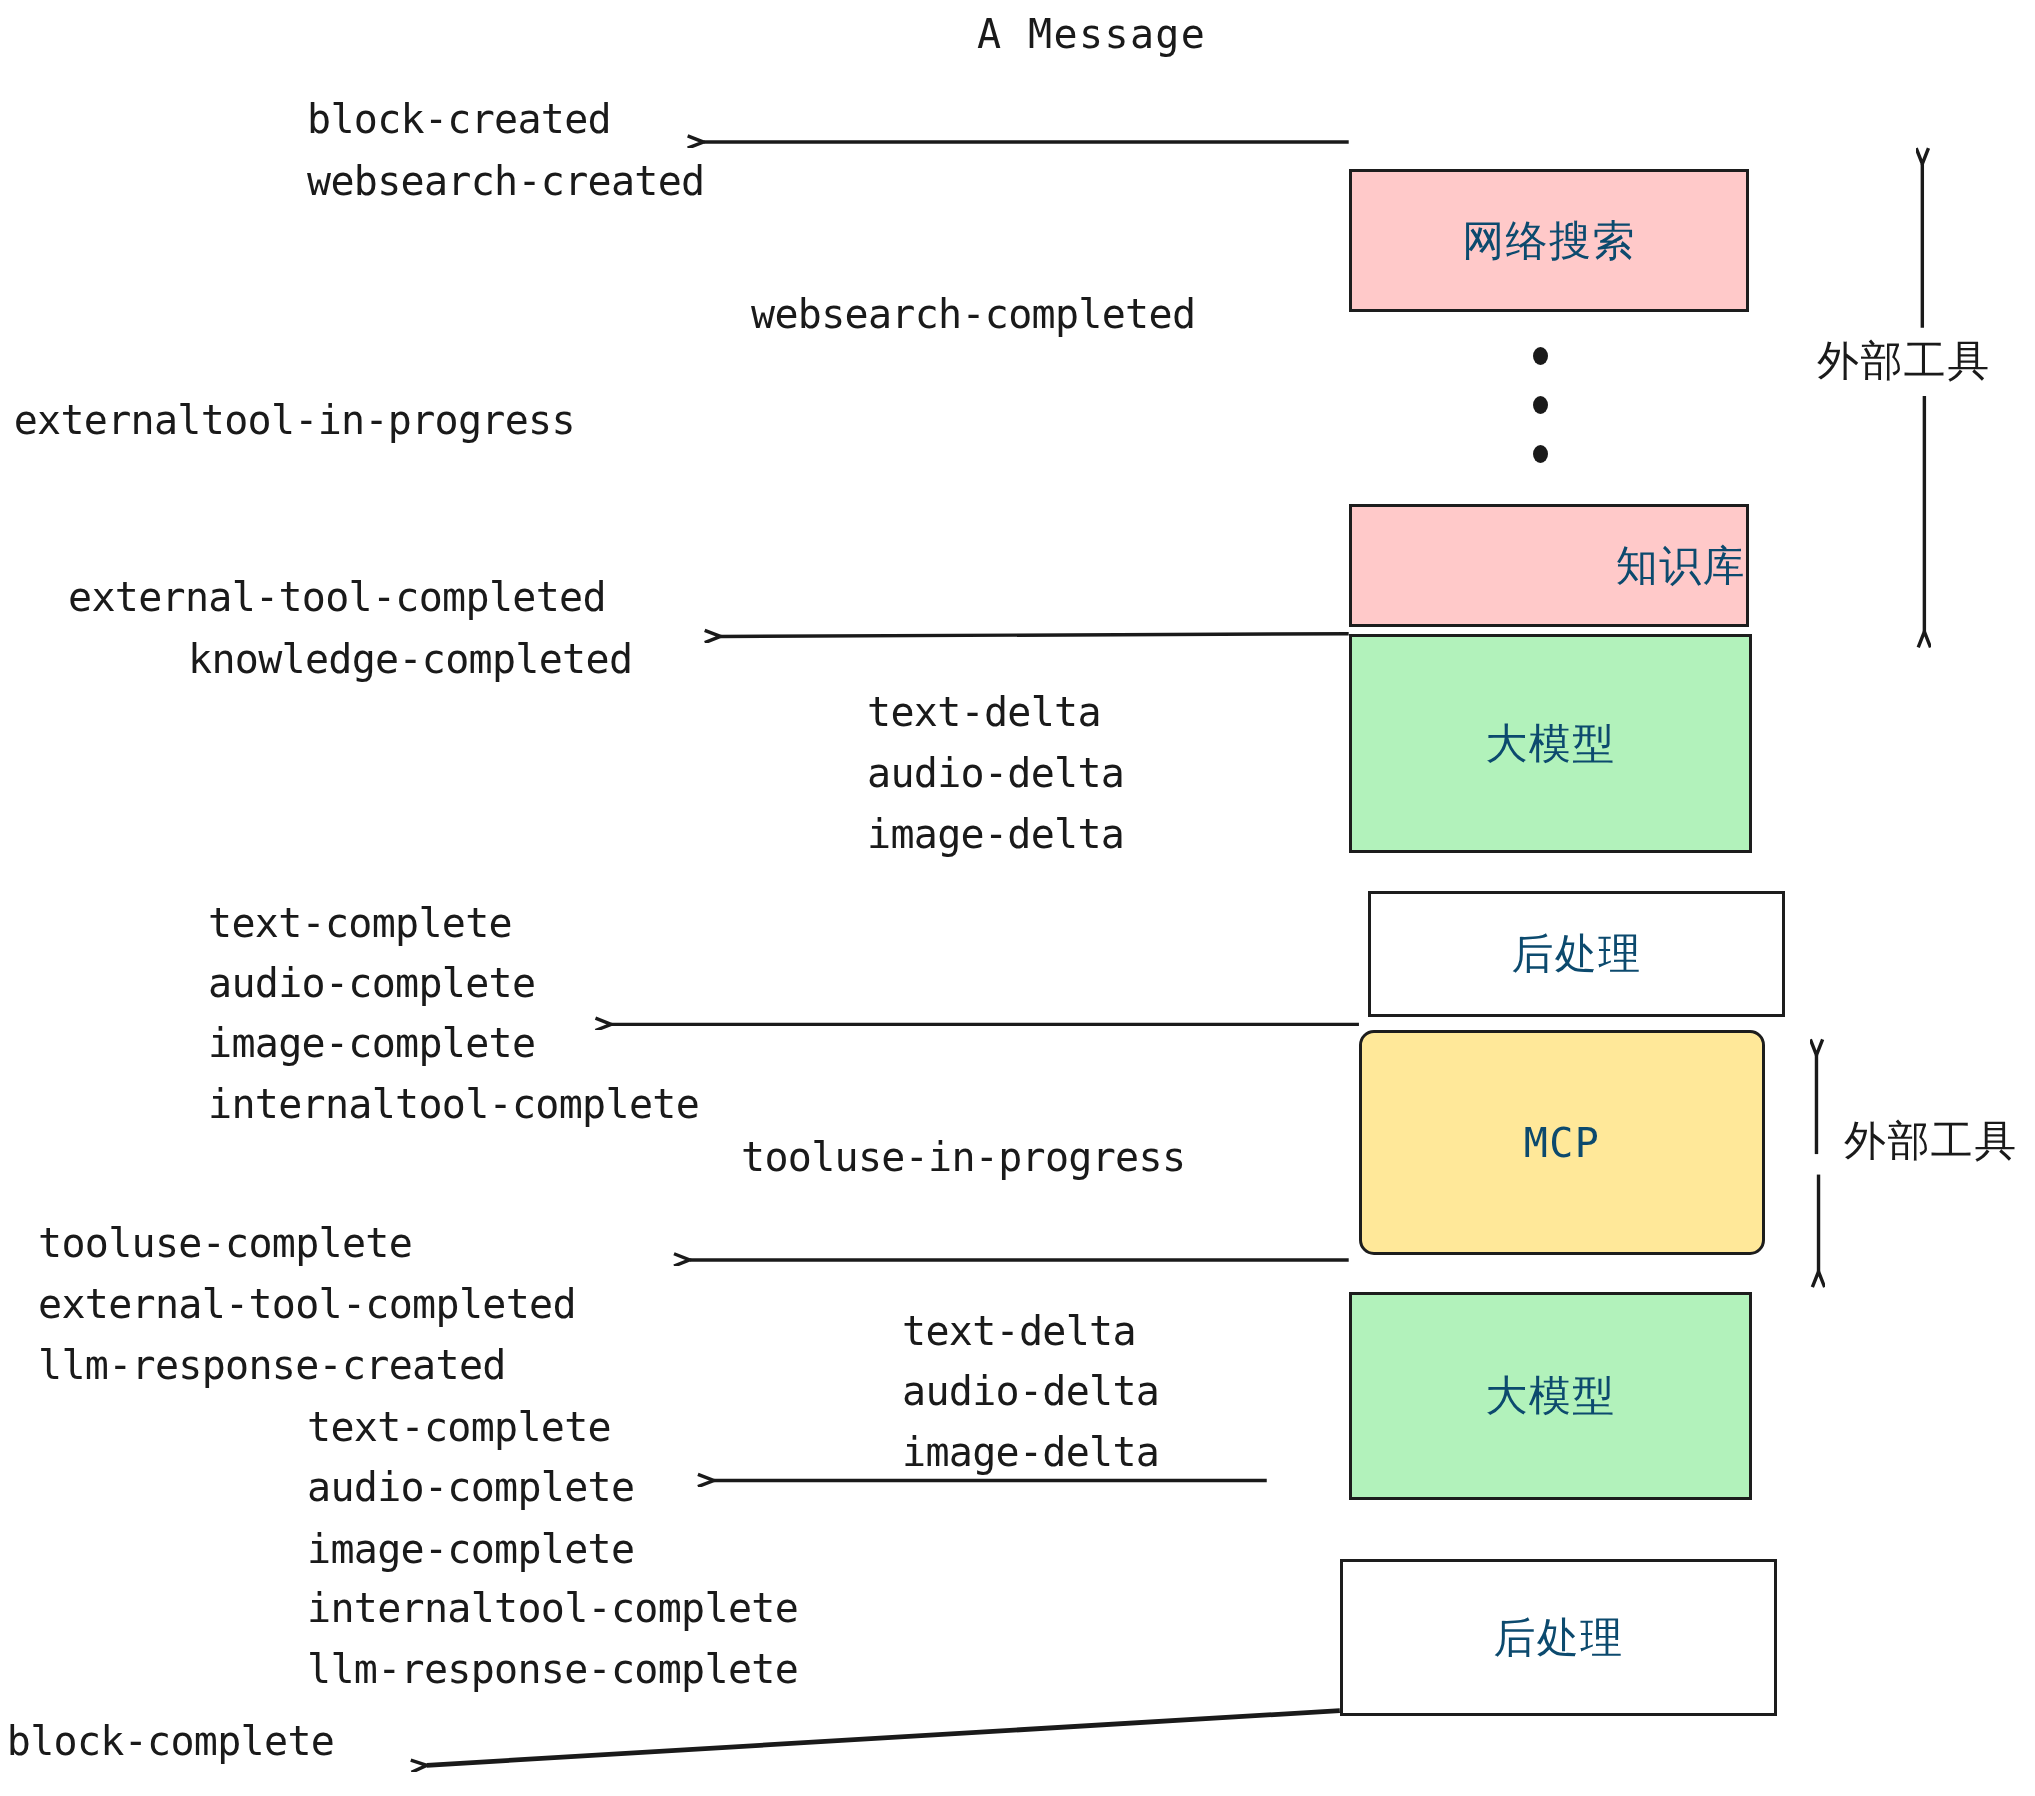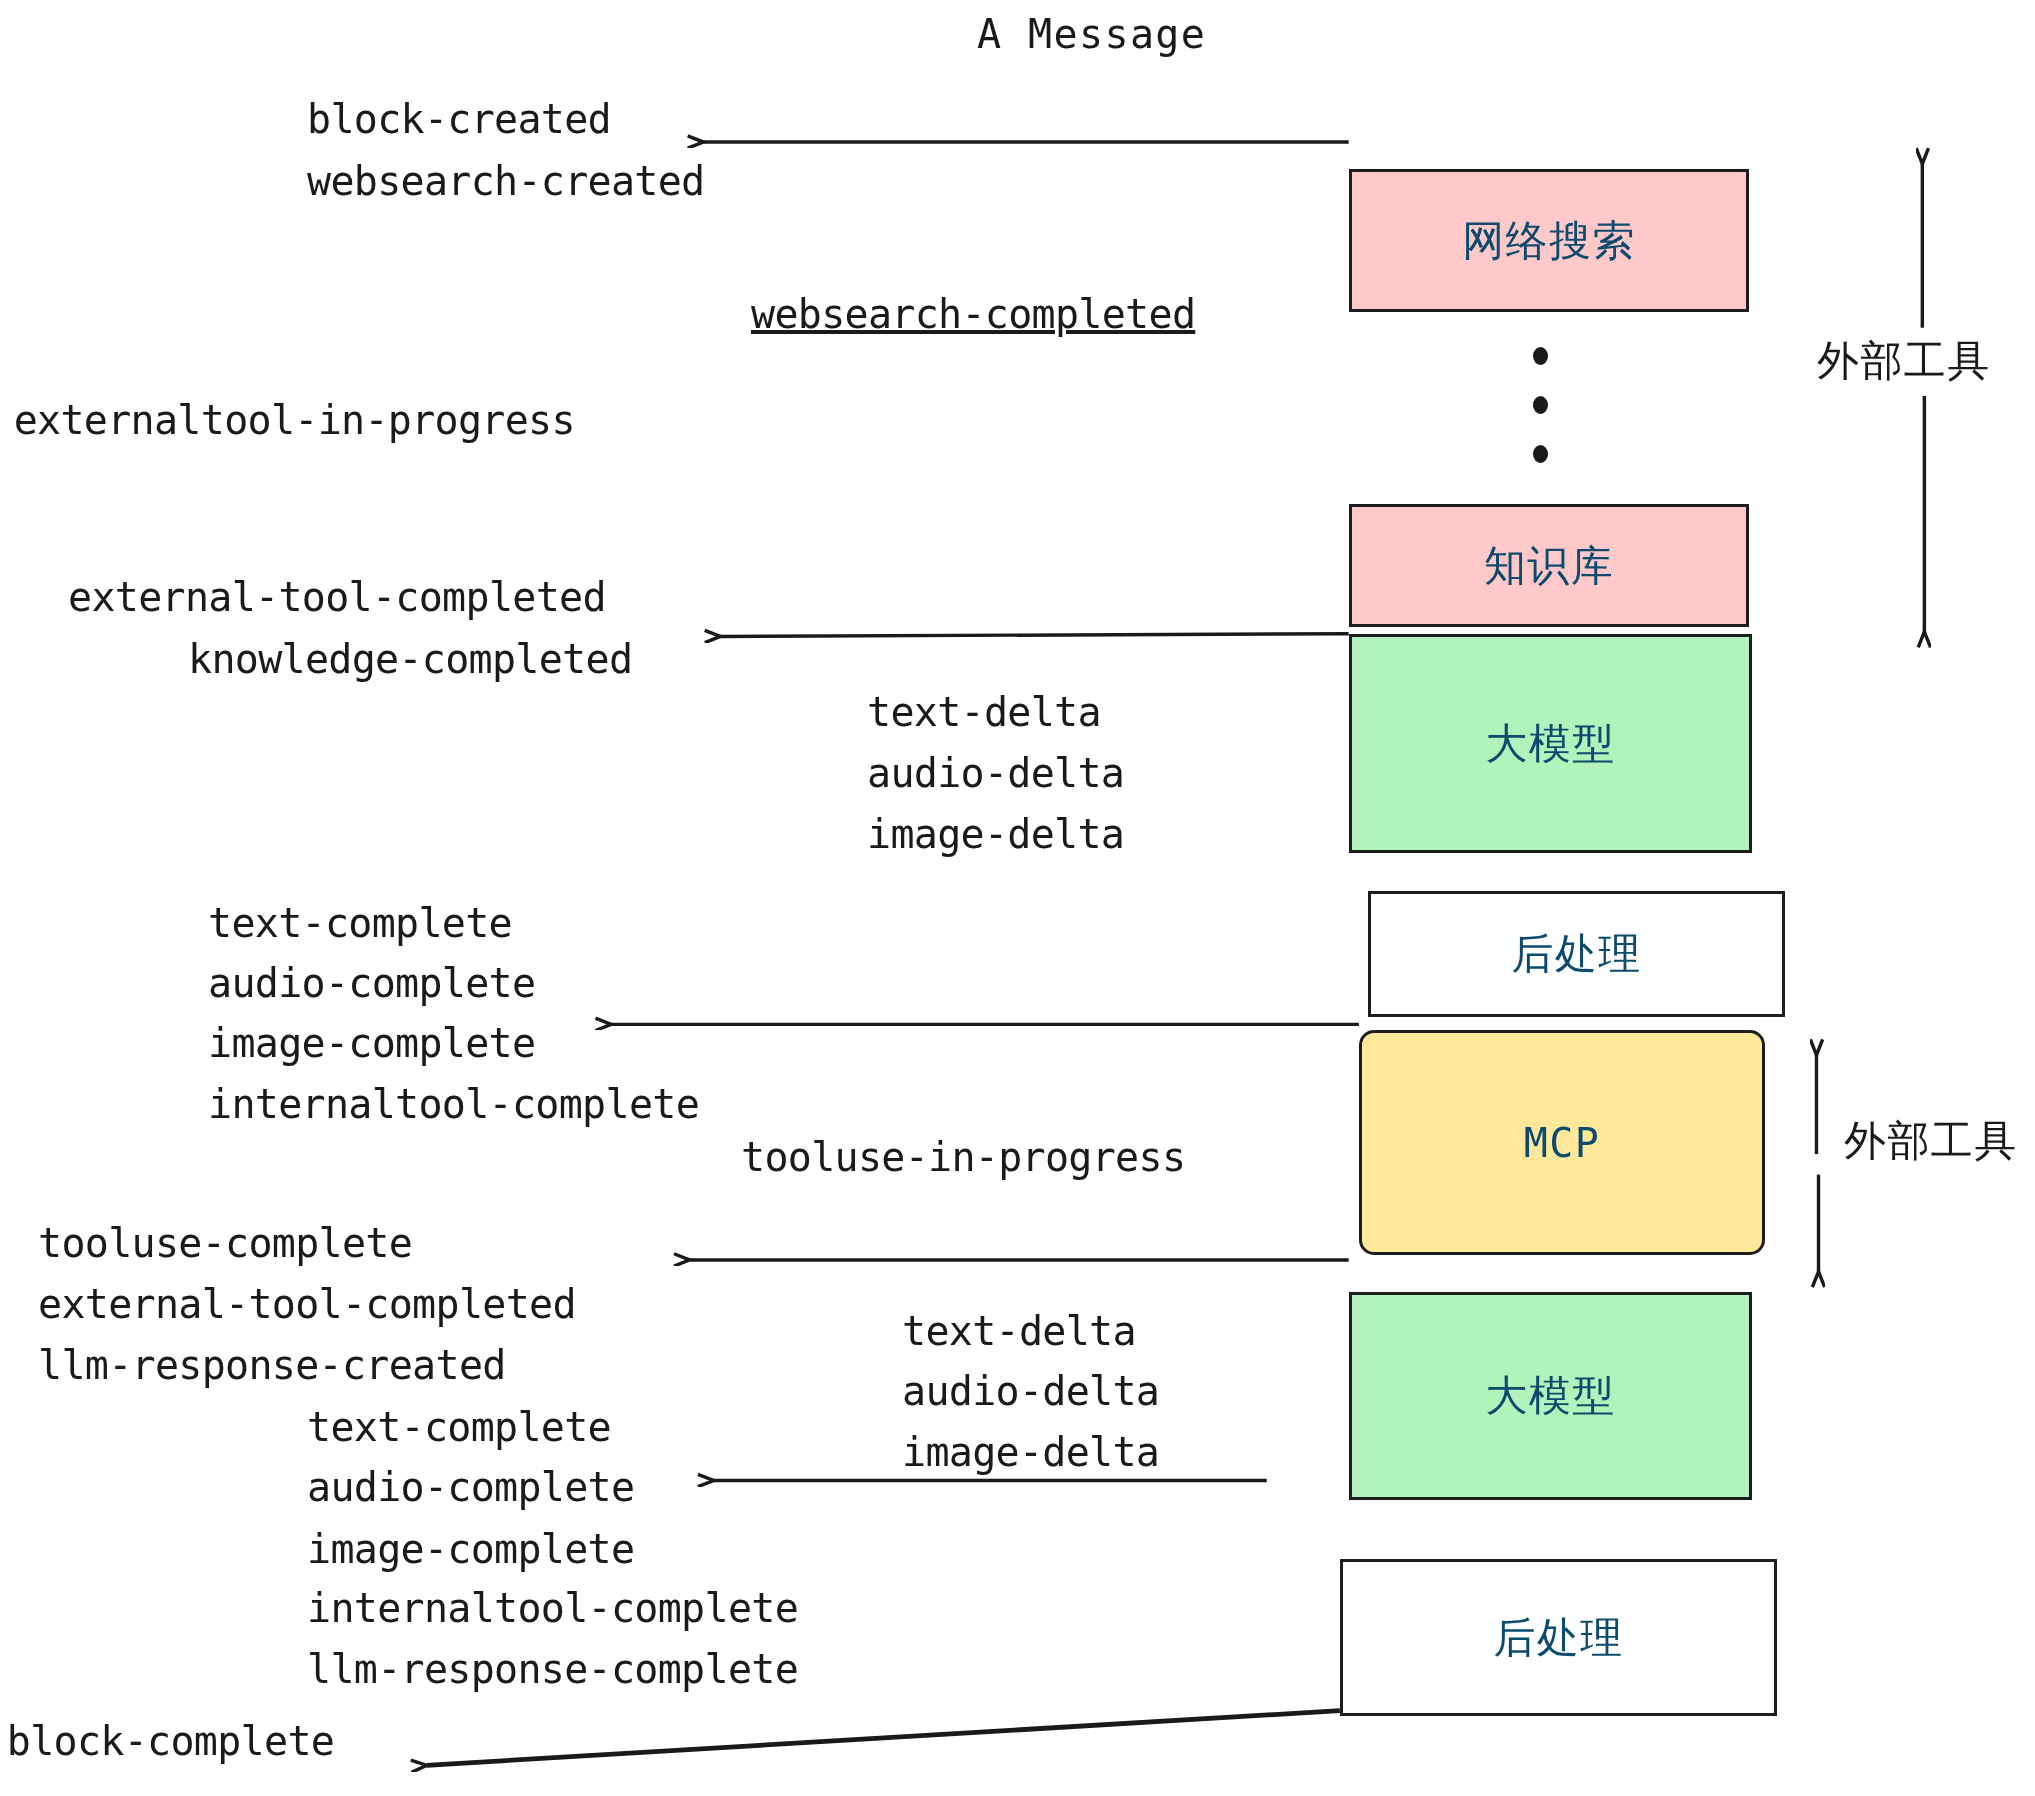--- a/index.html
+++ b/index.html
@@ -114,21 +114,21 @@
     <rect x="0" y="2480" width="2980" height="150" fill="#ffffff"></rect>
     <line x1="1962" y1="2505" x2="625" y2="2585" stroke="#1a1a1a" stroke-width="7" marker-end="url(#ah-open)"></line>
   </svg>
 
   <div class="title" style="left:977px; top:13.7px;">A Message</div>
 
   <div class="node" style="left:1349px; top:169px; width:400px; height:143px; background:#FFC9C9;">
     <span>网络搜索</span>
   </div>
 
-  <div class="node" style="left:1349px; top:504px; width:400px; height:123px; background:#FFC9C9;">
+  <div class="node" style="left:1349px; top:504px; width:400px; height:123px; background:#FFC9C9;justify-content:flex-end;">
     <span>知识库</span>
   </div>
 
   <div class="node" style="left:1349px; top:634px; width:403px; height:219px; background:#B2F2BB;">
     <span>大模型</span>
   </div>
 
   <div class="node" style="left:1368px; top:891px; width:417px; height:126px; background:#FFFFFF;">
     <span>后处理</span>
   </div>
@@ -147,21 +147,21 @@
 
   <div class="dot" style="left:1533px; top:347px;"></div>
   <div class="dot" style="left:1533px; top:396px;"></div>
   <div class="dot" style="left:1533px; top:445px;"></div>
 
   <div class="cn-label" style="left:1817px; top:340px;">外部工具</div>
   <div class="cn-label" style="left:1844px; top:1120px;">外部工具</div>
 
   <div class="label" style="left:307px; top:99px;">block-created</div>
   <div class="label" style="left:307px; top:161px;">websearch-created</div>
-  <div class="label" style="left:751px; top:294px;text-decoration:underline;">websearch-completed</div>
+  <div class="label" style="left:751px; top:294px;">websearch-completed</div>
   <div class="label" style="left:13.7px; top:400px;">externaltool-in-progress</div>
 
   <div class="label" style="left:68px; top:577px;">external-tool-completed</div>
   <div class="label" style="left:188px; top:639px;">knowledge-completed</div>
 
   <div class="label" style="left:867px; top:692px;">text-delta</div>
   <div class="label" style="left:867px; top:753px;">audio-delta</div>
   <div class="label" style="left:867px; top:814px;">image-delta</div>
 
   <div class="label" style="left:208px; top:903px;">text-complete</div>

